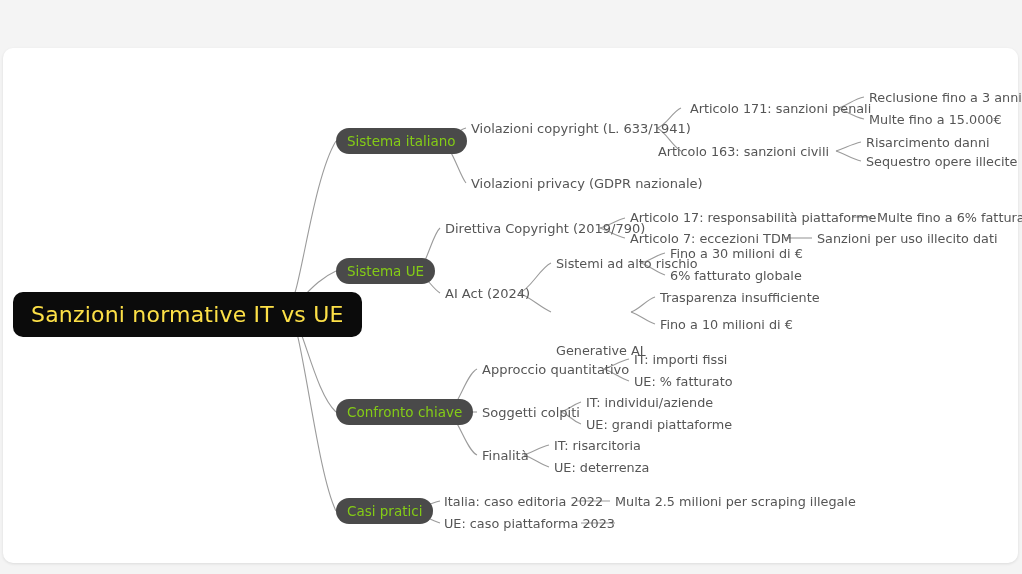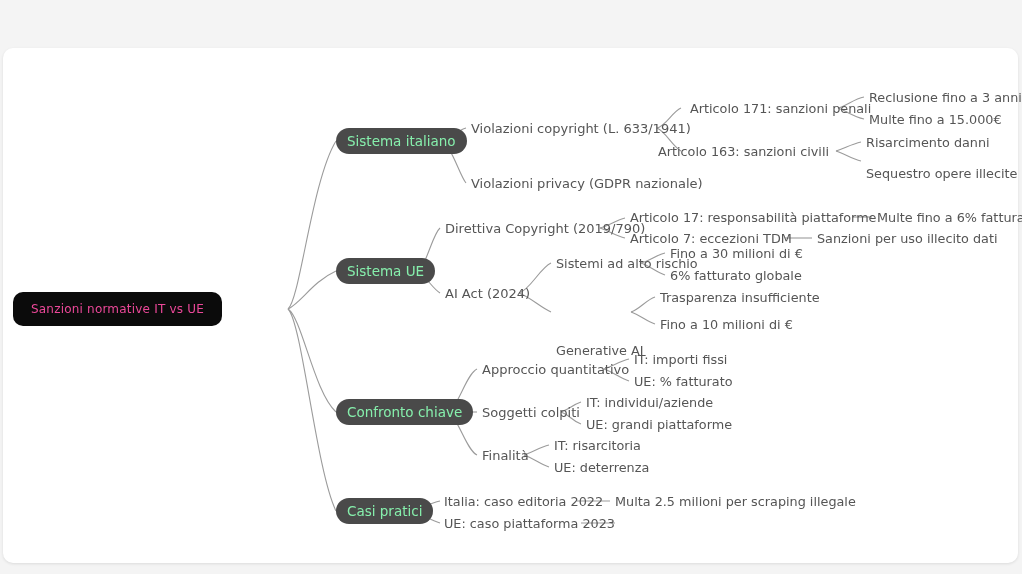--- a/index.html
+++ b/index.html
@@ -14,28 +14,28 @@
     background:#ffffff;border-radius:10px;
     box-shadow:0 1px 3px rgba(0,0,0,0.10);
   }
   #mm{position:absolute;left:0;top:0;width:1022px;height:574px;}
   svg.links{position:absolute;left:0;top:0;width:1022px;height:574px;pointer-events:none;}
   svg.links path,svg.links line{fill:none;stroke:#9b9b9b;stroke-width:1.1;}
 
   .node{position:absolute;white-space:nowrap;}
 
   .root{
-    background:#0b0b0b;color:#ec4899;
+    background:#0b0b0b;color:#fde047;
     border-radius:10px;
-    font-size:12px;
+    font-size:22px;
     padding:10px 18px;
     letter-spacing:.2px;
   }
   .branch{
-    background:#4a4a4a;color:#86efac;
+    background:#4a4a4a;color:#84cc16;
     border-radius:13px;
     font-size:13.5px;
     padding:5px 11px;
   }
   .leaf{
     color:#555555;
     font-size:13px;
     line-height:15px;
   }
   .leaf.l3{font-size:12.8px;}
@@ -111,21 +111,21 @@
   <div class="node leaf" style="left:471px;top:121px;">Violazioni copyright (L. 633/1941)</div>
   <div class="node leaf" style="left:471px;top:176px;">Violazioni privacy (GDPR nazionale)</div>
 
   <div class="node leaf l3" style="left:690px;top:101px;">Articolo 171: sanzioni penali</div>
   <div class="node leaf l3" style="left:658px;top:144px;">Articolo 163: sanzioni civili</div>
 
   <div class="node leaf l3" style="left:869px;top:90px;">Reclusione fino a 3 anni</div>
   <div class="node leaf l3" style="left:869px;top:112px;">Multe fino a 15.000€</div>
 
   <div class="node leaf l3" style="left:866px;top:135px;">Risarcimento danni</div>
-  <div class="node leaf l3" style="left:866px;top:166px;">Sequestro opere illecite</div>
+  <div class="node leaf l3" style="left:866px;top:154px;">Sequestro opere illecite</div>
 
   <div class="node branch" style="left:336px;top:258px;">Sistema UE</div>
 
   <div class="node leaf" style="left:445px;top:221px;">Direttiva Copyright (2019/790)</div>
   <div class="node leaf" style="left:445px;top:286px;">AI Act (2024)</div>
 
   <div class="node leaf l3" style="left:630px;top:210px;">Articolo 17: responsabilità piattaforme</div>
   <div class="node leaf l3" style="left:630px;top:231px;">Articolo 7: eccezioni TDM</div>
 
   <div class="node leaf l3" style="left:877px;top:210px;">Multe fino a 6% fatturato</div>

